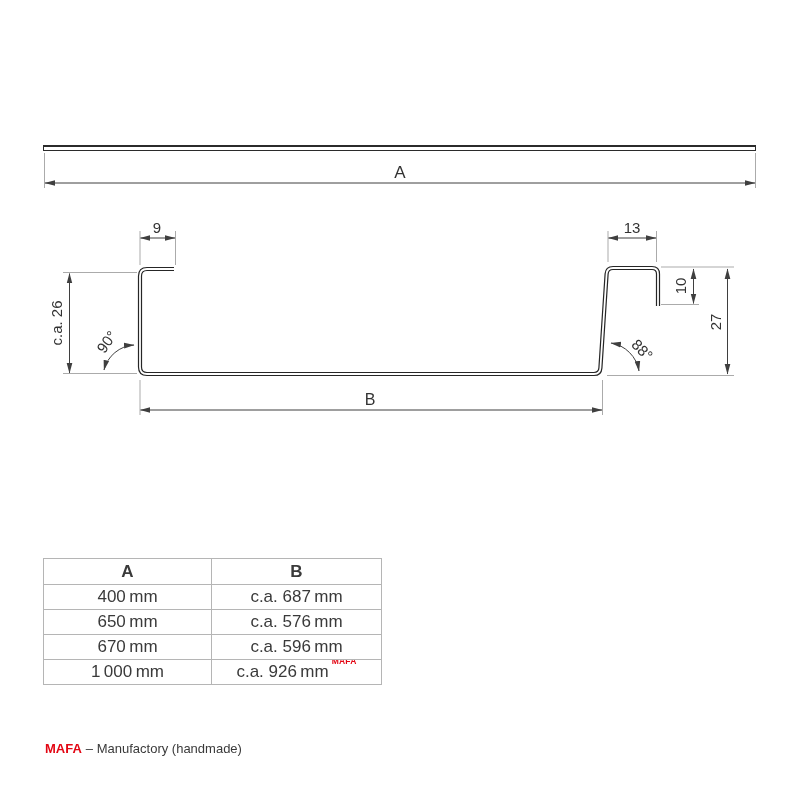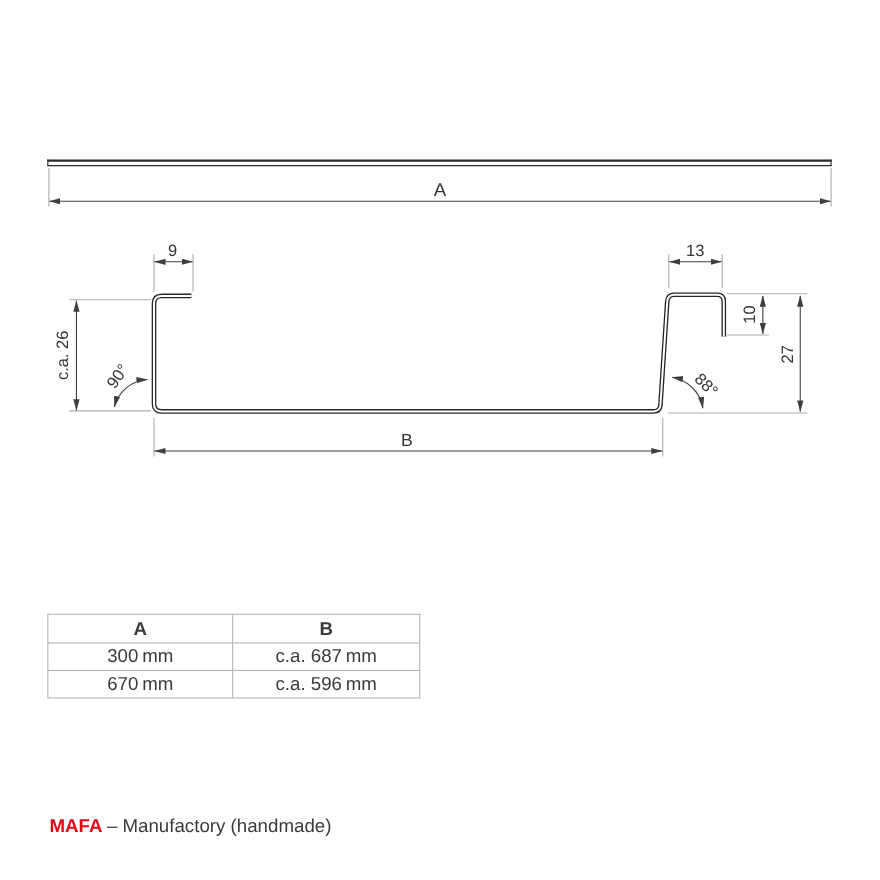--- a/index.html
+++ b/index.html
@@ -29,21 +29,21 @@
   }
   table.size-table th{height:25px;font-weight:bold;}
   table.size-table td{height:24px;font-weight:normal;}
   col.col-a{width:168px;}
   col.col-b{width:170px;}
   .mafa-sup{
     color:#e30613;font-weight:bold;font-size:8.5px;
     position:relative;top:-6px;margin-left:3px;letter-spacing:.2px;
   }
   .footnote{
-    position:absolute;left:45px;top:741px;font-size:17px;color:#3a3a3a;
+    position:absolute;left:45px;top:741px;font-size:13px;color:#3a3a3a;
     white-space:nowrap;
     text-align:right;
   }
   .footnote .term{color:#e30613;font-weight:bold;margin-right:4px;}
 </style>
 </head>
 <body>
 
 
 
@@ -115,26 +115,36 @@
         <col class="col-b">
       </colgroup>
     <thead>
       <tr>
         <th>A</th>
         <th>B</th>
       </tr>
     </thead>
     <tbody>
       <tr>
-        <td>300 mm</td>
+        <td>400 mm</td>
         <td>c.a. 687 mm</td>
+      </tr>
+      <tr>
+        <td>650 mm</td>
+        <td>c.a. 576 mm</td>
       </tr>
       <tr>
         <td>670 mm</td>
         <td>c.a. 596 mm</td>
+      </tr>
+      <tr>
+        <td>1 000 mm</td>
+        <td>
+          <span>c.a. 926 mm</span><sup class="mafa-sup">MAFA</sup>
+        </td>
       </tr>
     </tbody>
   </table>
 </div>
 
 
 <div class="footnote">
   <span class="term">MAFA</span><span>– Manufactory (handmade)</span>
 </div>
 

